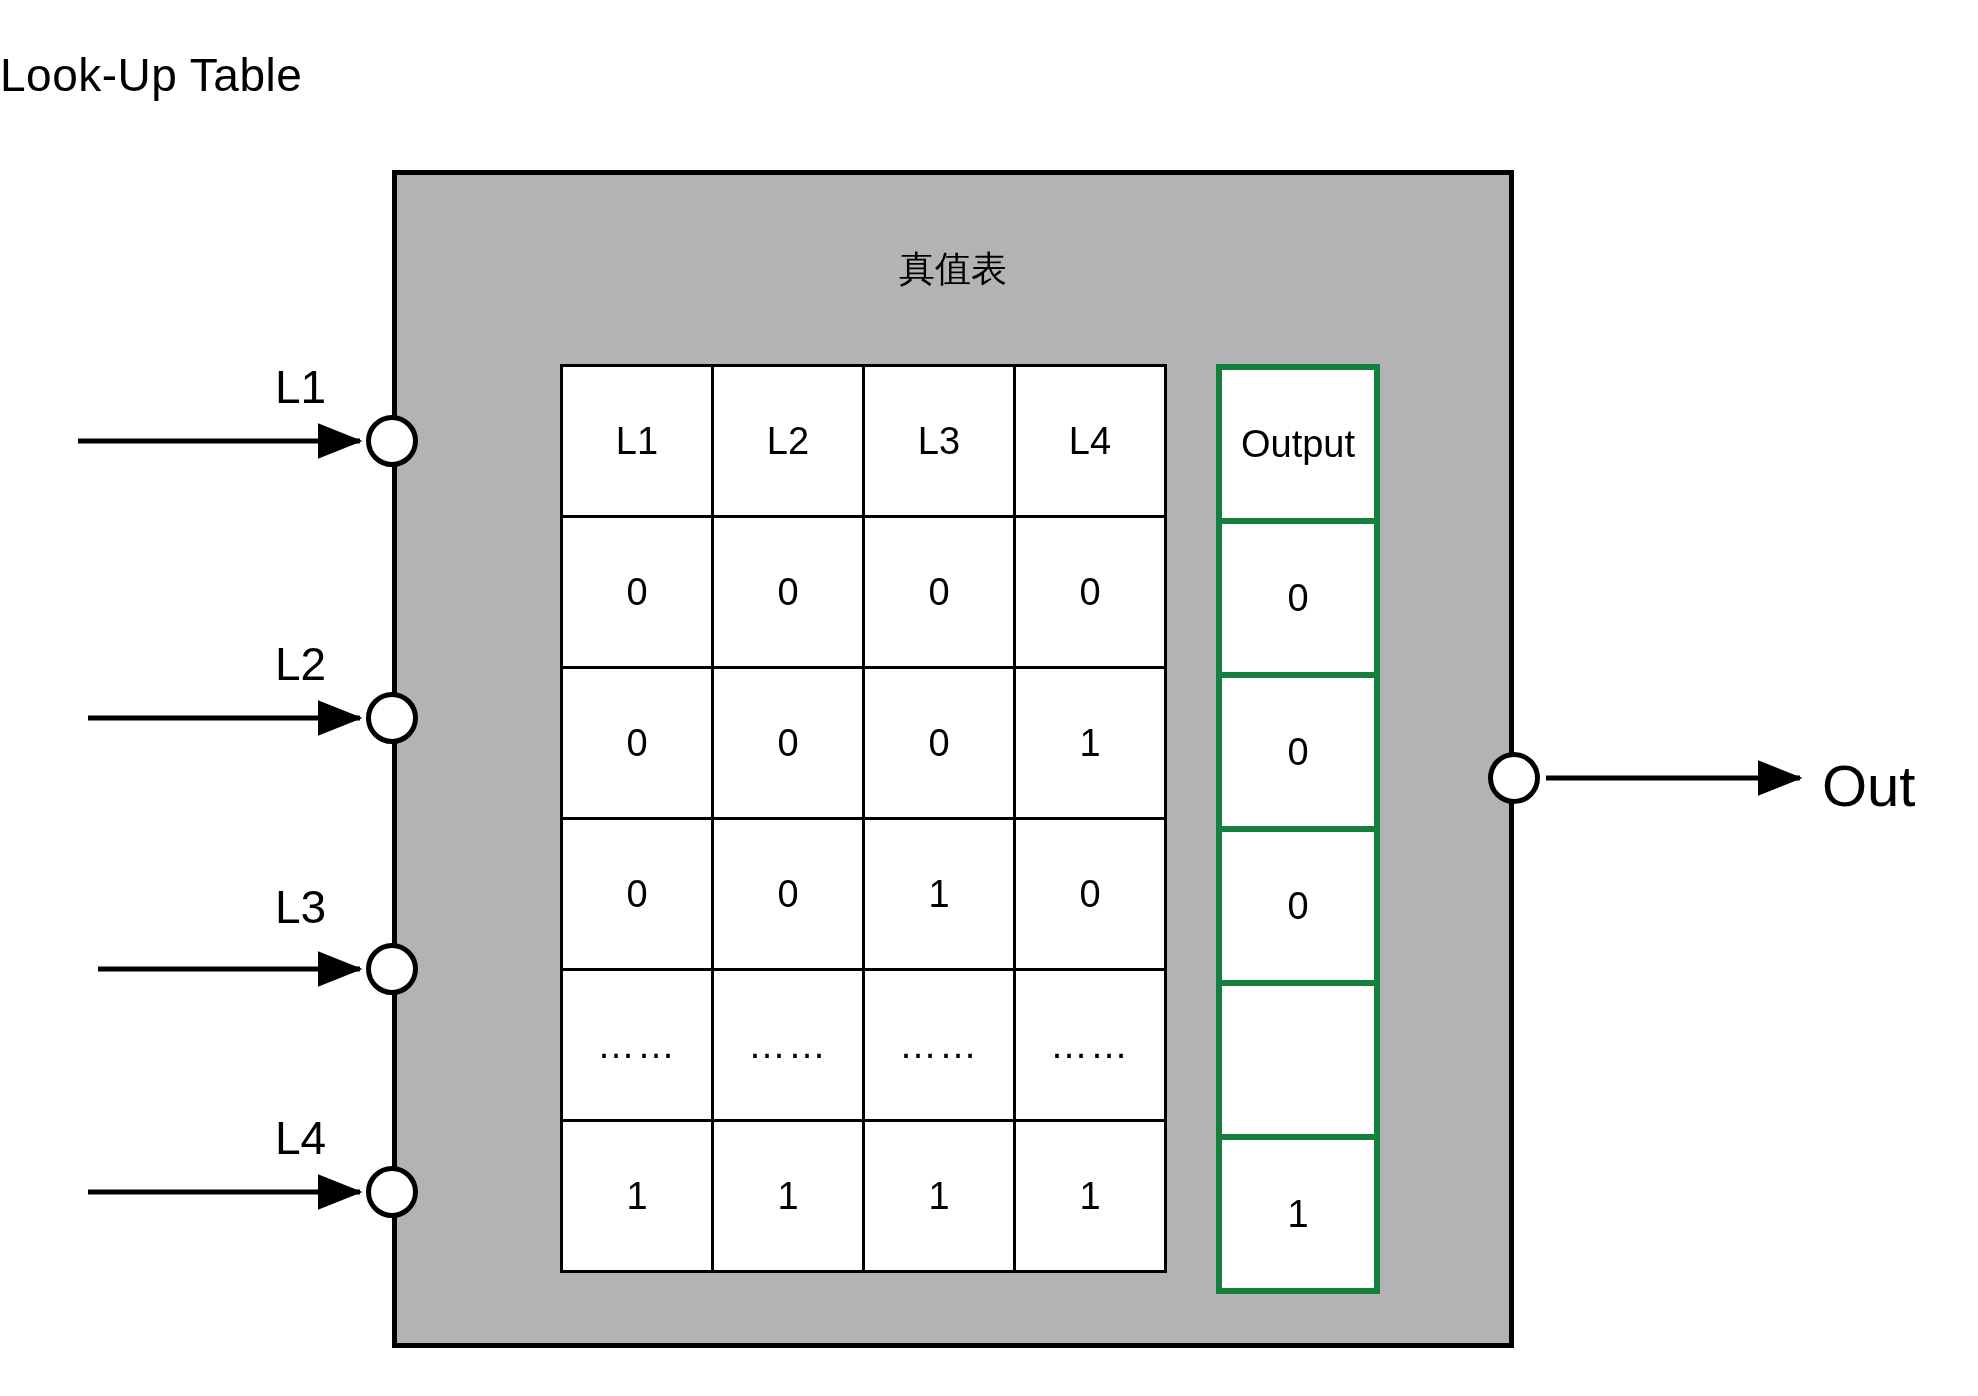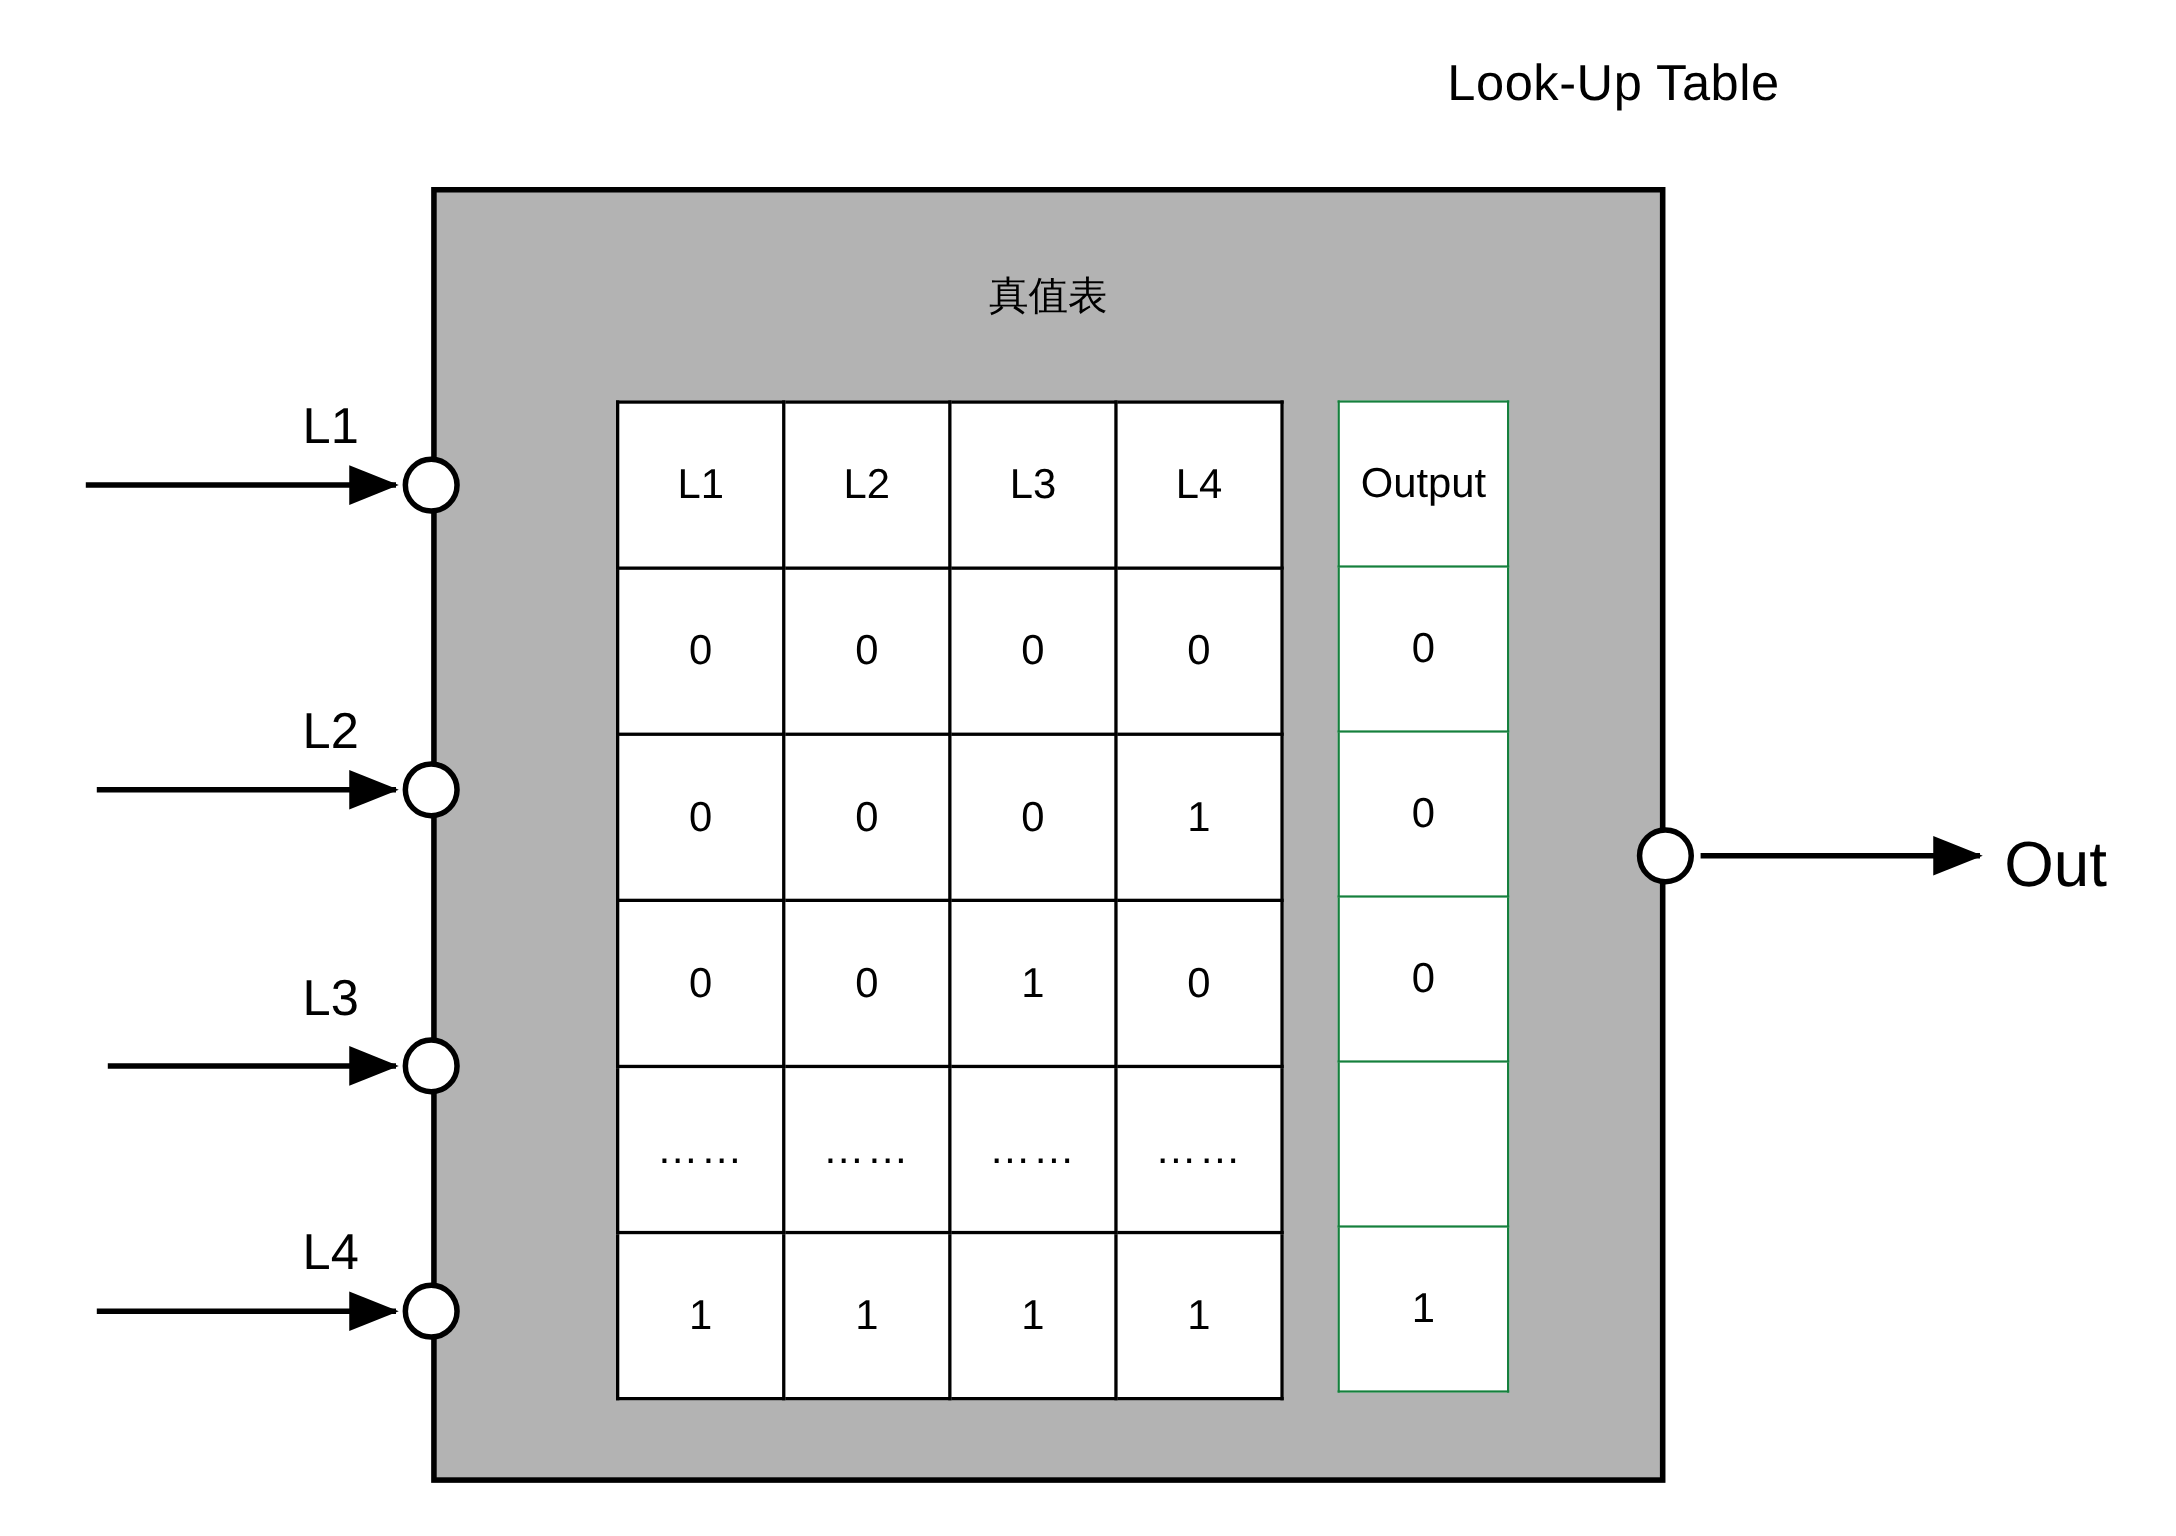--- a/index.html
+++ b/index.html
@@ -22,21 +22,21 @@
     width: 1978px;
     height: 1396px;
   }
 
   
   .title {
     position: absolute;
     left: 0;
     top: 48px;
     width: 1618px;
-    text-align: right;
+    text-align: left;
     font-size: 46px;
     letter-spacing: 0.5px;
   }
 
   
   .lut-block {
     position: absolute;
     left: 392px;
     top: 170px;
     width: 1122px;
@@ -85,21 +85,21 @@
   
   .out-table {
     position: absolute;
     left: 1216px;
     top: 364px;
     border-collapse: collapse;
     background: #ffffff;
     table-layout: fixed;
   }
   .out-table td {
-    border: 2px solid #15803d;
+    border: 6px solid #15803d;
     width: 152px;
     height: 148px;
     text-align: center;
     vertical-align: middle;
     font-size: 38px;
     background: #ffffff;
     padding: 0;
   }
 
   

